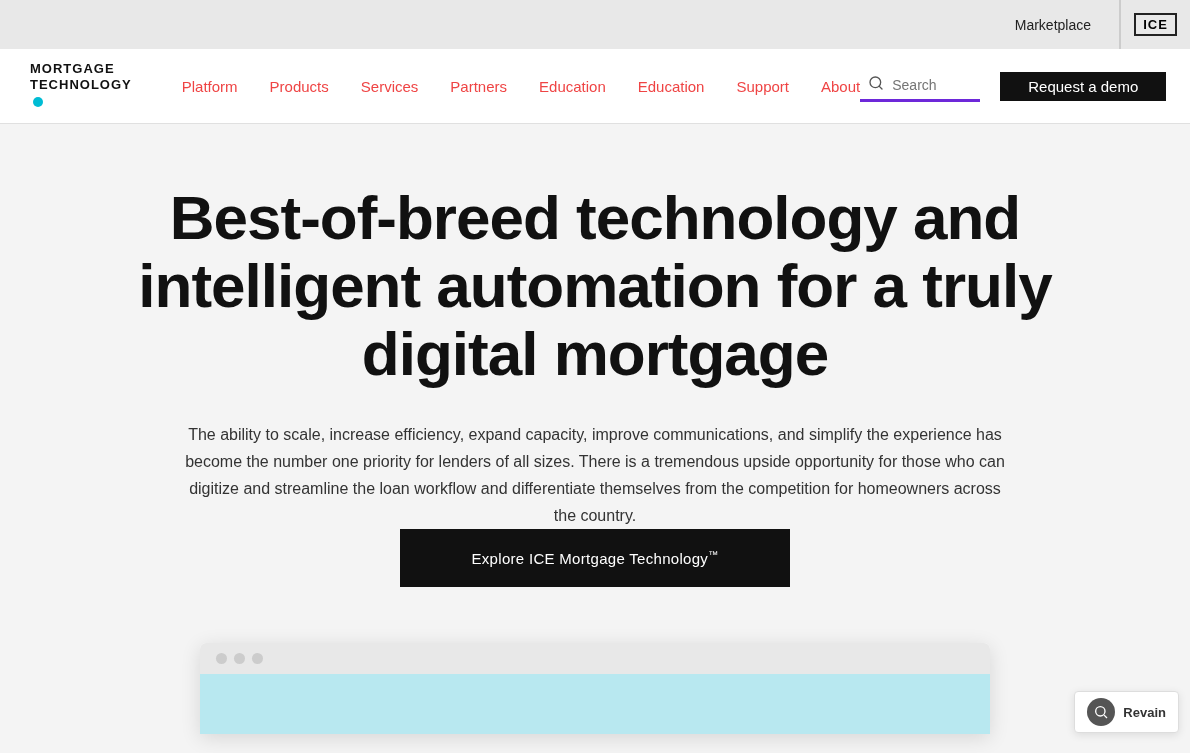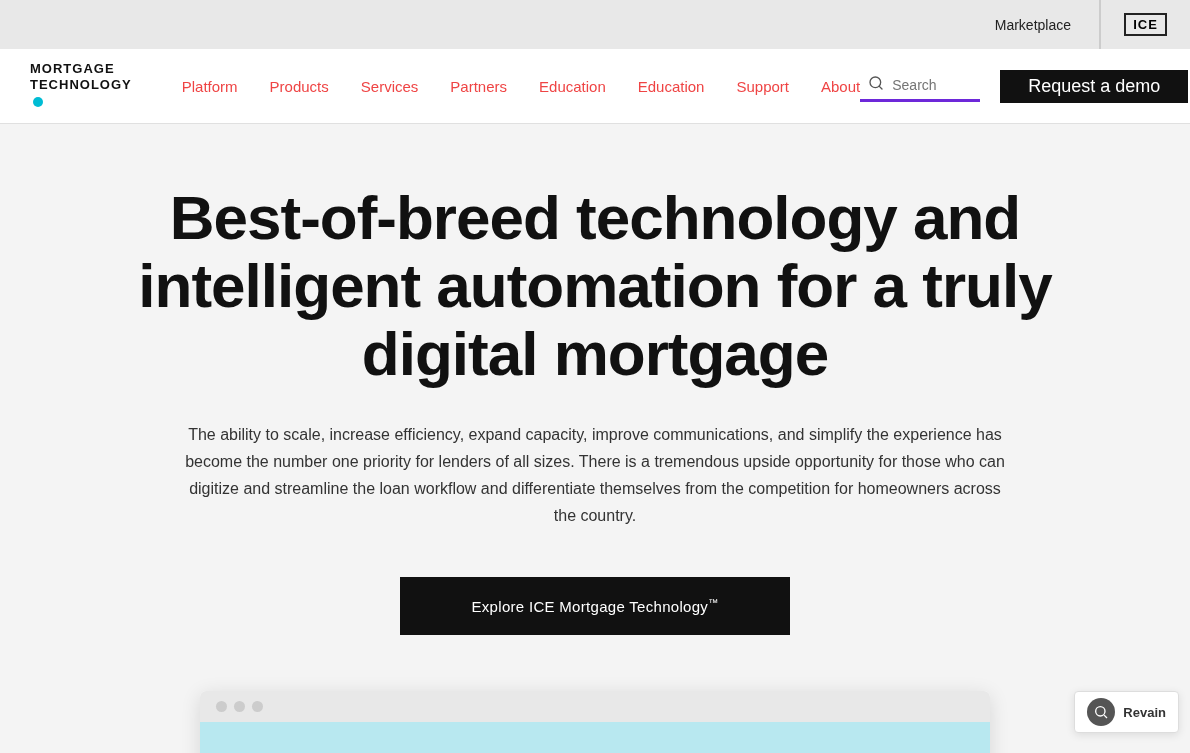--- a/index.html
+++ b/index.html
@@ -21,21 +21,21 @@
       color: #222;
       cursor: pointer;
       border-right: 1px solid #ccc;
       text-decoration: none;
       font-weight: 400;
     }
     .top-bar-ice {
       display: flex;
       align-items: center;
       justify-content: center;
-      width: 90px;
+      width: 70px;
       border-left: 1px solid #ccc;
       cursor: pointer;
     }
     .ice-logo-box {
       border: 2px solid #222;
       padding: 3px 7px;
       font-size: 13px;
       font-weight: bold;
       letter-spacing: 1px;
       line-height: 1;
@@ -113,21 +113,21 @@
       outline: none;
       font-size: 14px;
       background: transparent;
       width: 80px;
     }
     .request-demo-btn {
       background: #111;
       color: #fff;
       border: none;
       padding: 6px 28px;
-      font-size: 18px;
+      font-size: 15px;
       cursor: pointer;
       white-space: nowrap;
       font-weight: 500;
     }
 
     
     .hero {
       background: #f4f4f4;
       display: flex;
       flex-direction: column;
@@ -142,21 +142,20 @@
       color: #111;
       max-width: 1000px;
       margin-bottom: 32px;
       letter-spacing: -1px;
     }
     .hero-subtitle {
       font-size: 16px;
       color: #333;
       max-width: 820px;
       line-height: 1.7;
-      margin-bottom: 48px;
     }
     .explore-btn {
       background: #111;
       color: #fff;
       border: none;
       padding: 20px 72px;
       font-size: 15px;
       cursor: pointer;
       font-weight: 500;
       letter-spacing: 0.3px;

